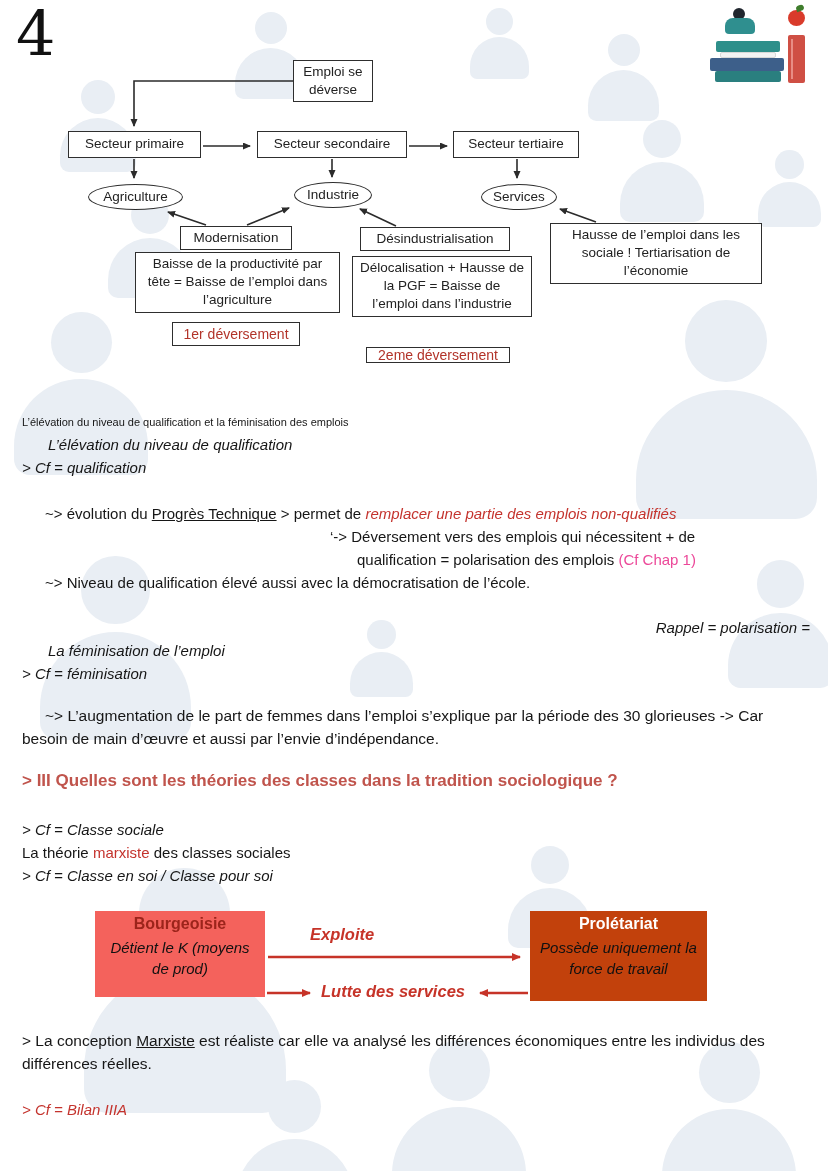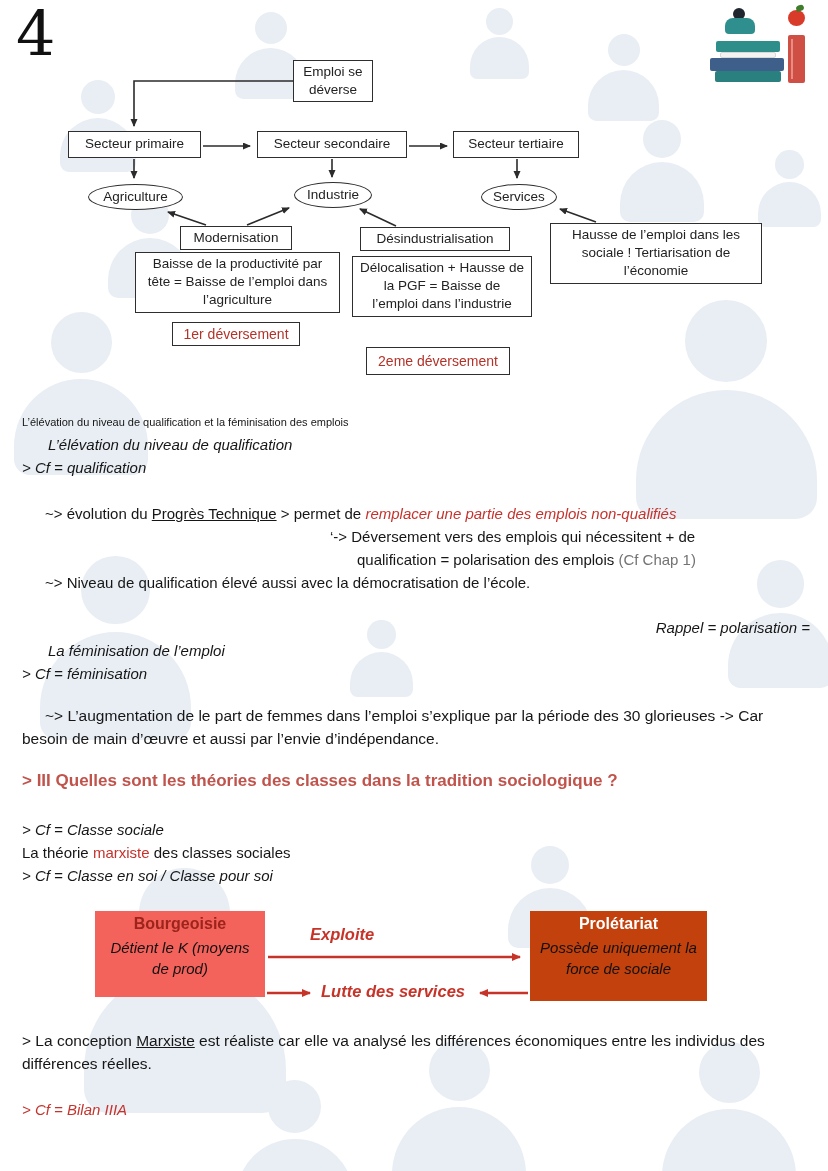--- a/index.html
+++ b/index.html
@@ -6,21 +6,21 @@
   html,body{background:#e9e9e9}
   .page{position:relative;width:828px;height:1171px;margin:0 auto;background:#ffffff;overflow:hidden;
         font-family:"Liberation Sans",sans-serif;color:#161616}
   .abs{position:absolute}
   .t{font-size:15px;line-height:22px}
   .para{font-size:15.5px;line-height:23px}
   .it{font-style:italic}
   .b{font-weight:normal}
   .u{text-decoration:underline}
   .red{color:#c4332d}
-  .gray{color:#737373}
+  .gray{color:#ec4899}
 
   
   .page-number{left:16px;top:0px;font-family:"DejaVu Serif",serif;font-size:62px;line-height:1.1;color:#111}
 
   
   .wm{position:absolute;color:#e9eef4}
   .wm .wh{width:.95em;height:.95em;border-radius:50%;background:currentColor;margin:0 auto}
   .wm .wb{width:2.1em;height:1.5em;border-radius:1.05em 1.05em .25em .25em;background:currentColor;margin-top:.1em}
 
   
@@ -176,21 +176,21 @@
   <div class="fc-box" style="left:257px;top:131px;width:150px;height:27px">Secteur secondaire</div>
   <div class="fc-box" style="left:453px;top:131px;width:126px;height:27px">Secteur tertiaire</div>
   <div class="fc-box fc-oval" style="left:88px;top:184px;width:95px">Agriculture</div>
   <div class="fc-box fc-oval" style="left:294px;top:182px;width:78px">Industrie</div>
   <div class="fc-box fc-oval" style="left:481px;top:184px;width:76px">Services</div>
   <div class="fc-box" style="left:180px;top:226px;width:112px;height:24px">Modernisation</div>
   <div class="fc-box" style="left:135px;top:252px;width:205px">Baisse de la productivité par tête = Baisse de l’emploi dans l’agriculture</div>
   <div class="fc-box fc-red" style="left:172px;top:322px;width:128px;height:24px">1er déversement</div>
   <div class="fc-box" style="left:360px;top:227px;width:150px;height:24px">Désindustrialisation</div>
   <div class="fc-box" style="left:352px;top:256px;width:180px">Délocalisation + Hausse de la PGF = Baisse de l’emploi dans l’industrie</div>
-  <div class="fc-box fc-red" style="left:366px;top:347px;width:144px;height:28px">2eme déversement</div>
+  <div class="fc-box fc-red" style="left:366px;top:347px;width:144px;height:16px">2eme déversement</div>
   <div class="fc-box" style="left:550px;top:223px;width:212px">Hausse de l’emploi dans les sociale ! Tertiarisation de l’économie</div>
 
   <div class="abs t h1" style="left:22px;top:411px">L’élévation du niveau de qualification et la féminisation des emplois</div>
   <div class="abs t it" style="left:48px;top:434px">L’élévation du niveau de qualification</div>
   <div class="abs t it" style="left:22px;top:457px">&gt; Cf = qualification</div>
 
   <div class="abs t" style="left:45px;top:503px"><span>~&gt; évolution du </span><span class="u">Progrès Technique</span><span> &gt; permet de </span><span class="red it">remplacer une partie des emplois non-qualifiés</span></div>
 
   <div class="abs t" style="left:330px;top:526px"><span>‘-&gt; </span><span class="b">Déversement</span><span> vers des emplois qui nécessitent + de</span></div>
 
@@ -222,21 +222,21 @@
       <line x1="528" y1="93" x2="480" y2="93" marker-end="url(#ahR)"></line>
     </g>
   </svg>
 
   <div class="marx-box marx-bourgeoisie" style="left:95px;top:911px;width:170px;height:86px">
     <div class="marx-title">Bourgeoisie</div>
     <div class="marx-body">Détient le K (moyens de prod)</div>
   </div>
   <div class="marx-box marx-proletariat" style="left:530px;top:911px;width:177px;height:90px">
     <div class="marx-title">Prolétariat</div>
-    <div class="marx-body">Possède uniquement la force de sociale</div>
+    <div class="marx-body">Possède uniquement la force de travail</div>
   </div>
   <div class="abs exploite" style="left:310px;top:925px">Exploite</div>
   <div class="abs lutte" style="left:321px;top:982px">Lutte des services</div>
 
   <div class="abs para" style="left:22px;top:1029px;width:788px"><span>&gt; La conception </span><span class="u">Marxiste</span><span> est réaliste car elle va analysé les différences économiques entre les individus des différences réelles.</span></div>
 
   <div class="abs t it red" style="left:22px;top:1099px">&gt; Cf = Bilan IIIA</div>
 
 </div>
 

